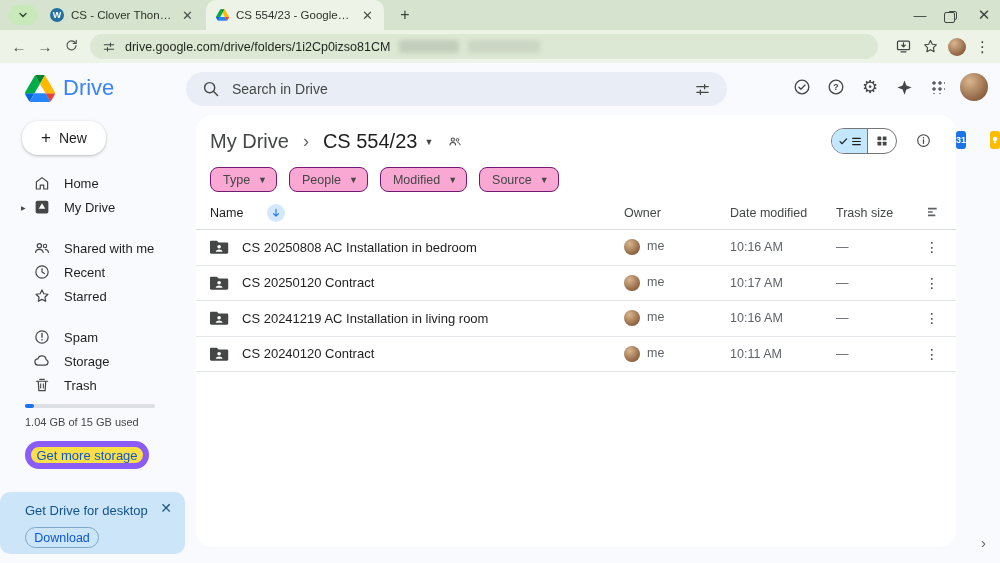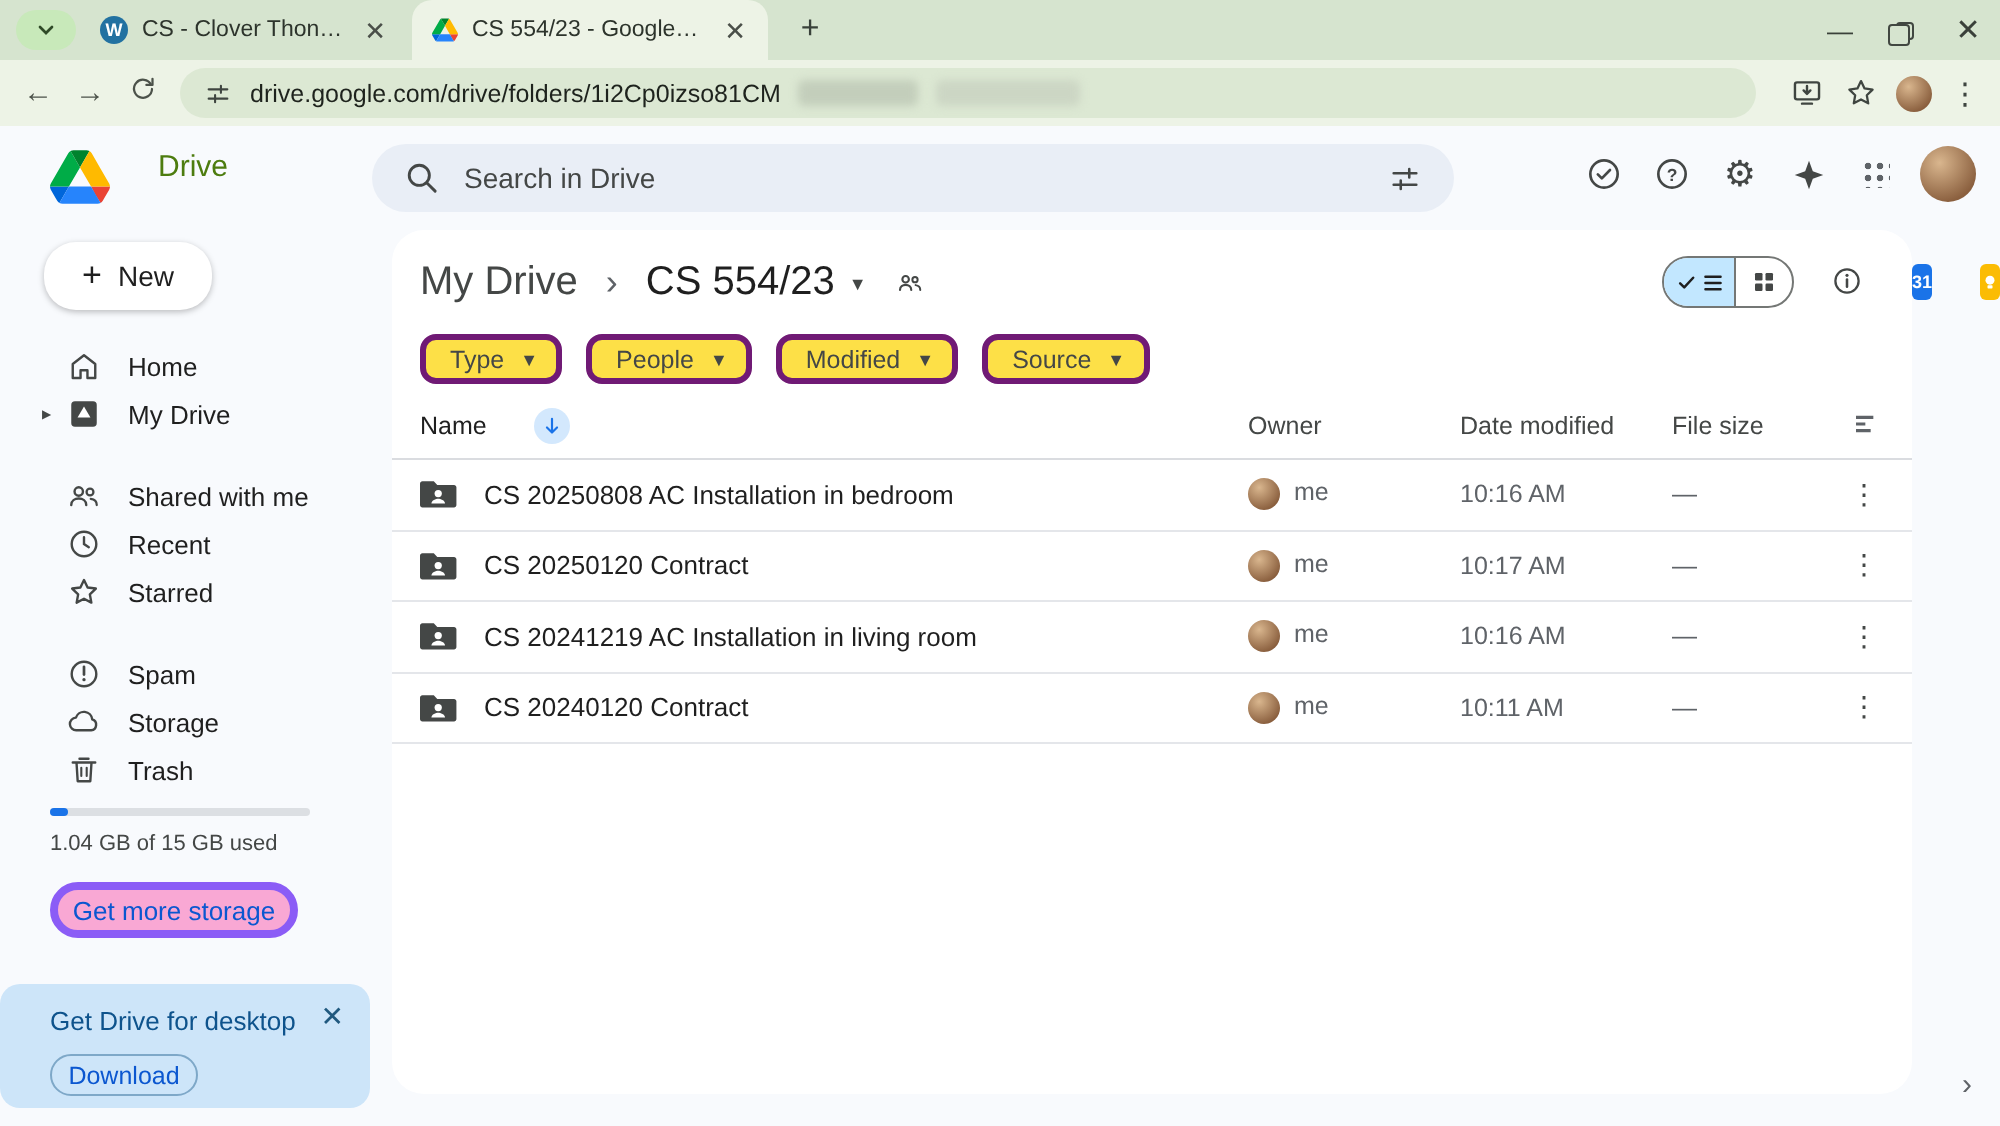--- a/index.html
+++ b/index.html
@@ -28,60 +28,60 @@
   .url-text { font-size:12.5px; color:#1e231d; white-space:nowrap; }
   .redact { height:13px; border-radius:3px; filter:blur(2px); }
   .toolbar-right { position:absolute; right:10px; top:0; height:33px; display:flex; align-items:center; gap:9px; }
   .avatar-sm { width:18px; height:18px; border-radius:50%; background:radial-gradient(circle at 35% 30%, #d9b68e, #8a5f3e 75%); }
 
   
   .app { position:absolute; top:63px; left:0; right:0; bottom:0; background:#f8fafd; }
 
   .drive-header { position:absolute; top:0; left:0; right:0; height:52px; }
   .logo { position:absolute; left:25px; top:12px; }
-  .brand { position:absolute; left:79px; top:12px; font-size:15px; color:#4d7c0f; }
+  .brand { position:absolute; left:63px; top:12px; font-size:22px; color:#3b82f6; }
   .searchbar { position:absolute; left:186px; top:9px; width:541px; height:34px; background:#e9eef6; border-radius:17px; display:flex; align-items:center; padding:0 16px; gap:12px; }
   .searchbar input { border:none; outline:none; background:transparent; font-size:14px; color:#444746; flex:1; font-family:inherit; }
   .searchbar input::placeholder { color:#444746; opacity:1; }
   .header-icons { position:absolute; right:12px; top:10px; display:flex; align-items:center; gap:10px; }
   .hicon { width:24px; height:24px; display:flex; align-items:center; justify-content:center; }
   .gear-glyph { font-size:18px; color:#444746; }
   .apps-grid { width:14px; height:14px; background-image:radial-gradient(#5f6368 1.5px, transparent 1.8px); background-size:6px 6px; background-position:0 0; }
   .avatar-lg { width:28px; height:28px; border-radius:50%; background:radial-gradient(circle at 35% 30%, #d9b68e, #8a5f3e 75%); }
 
   .sidebar { position:absolute; left:0; top:52px; width:196px; bottom:0; }
   .new-btn { margin:6px 0 0 22px; width:84px; height:34px; background:#fff; border-radius:16px; box-shadow:0 1px 3px rgba(0,0,0,.25); display:flex; align-items:center; justify-content:center; gap:8px; font-size:14px; font-weight:500; color:#1f1f1f; }
   .new-plus { font-size:17px; font-weight:400; }
   .nav { margin-top:16px; }
   .nav-item { position:relative; height:24px; display:flex; align-items:center; gap:13px; padding-left:33px; font-size:13px; color:#1f1f1f; }
   .nav-item.gap-top { margin-top:17px; }
   .nav-item .expander { position:absolute; left:21px; font-size:6px; color:#444746; }
   .nav-icon { width:18px; height:18px; min-width:18px; display:flex; align-items:center; justify-content:center; }
   .storage-bar { margin:7px 0 0 25px; width:130px; height:4px; border-radius:2px; background:#dcdfe3; position:relative; }
   .storage-fill { position:absolute; left:0; top:0; height:4px; width:7%; border-radius:2px; background:#1a73e8; }
   .storage-text { margin:8px 0 0 25px; font-size:11px; color:#444746; }
-  .more-storage { margin:13px 0 0 25px; width:124px; height:28px; border:4px solid #8b5cf6; border-radius:14px; display:flex; align-items:center; justify-content:center; font-size:13px; font-weight:500; color:#0b57d0; background:#f9a8d4; }
+  .more-storage { margin:13px 0 0 25px; width:124px; height:28px; border:6px solid #8b5cf6; border-radius:14px; display:flex; align-items:center; justify-content:center; font-size:13px; font-weight:500; color:#0b57d0; background:#fde047; }
 
   .promo { position:absolute; left:0; top:429px; width:185px; height:62px; background:#cde5f9; border-radius:10px; padding:11px 10px 0 25px; }
   .promo-title { font-size:13px; font-weight:500; color:#0e538c; }
   .promo-close { position:absolute; right:13px; top:8px; font-size:14px; color:#20597f; }
   .promo-btn { margin-top:9px; width:74px; height:21px; border:1px solid #7ea8c8; border-radius:11px; display:flex; align-items:center; justify-content:center; font-size:12.5px; font-weight:500; color:#0b57d0; }
 
   .card { position:absolute; left:196px; top:52px; width:760px; height:432px; background:#fff; border-radius:16px; }
   .crumb-row { display:flex; align-items:center; gap:10px; padding:15px 0 0 14px; }
   .crumb-root { font-size:20px; color:#444746; }
   .crumb-sep { font-size:18px; color:#5f6368; padding:0 4px; }
   .crumb-cur { font-size:20px; color:#1f1f1f; display:flex; align-items:center; gap:7px; }
   .caret { font-size:9px; color:#444746; }
   .view-toggle { position:absolute; top:13px; right:59px; width:66px; height:26px; border:1px solid #747775; border-radius:13px; display:flex; overflow:hidden; background:#fff; }
   .seg-list { width:36px; background:#c2e7ff; display:flex; align-items:center; justify-content:center; gap:2px; border-right:1px solid #747775; }
   .seg-grid { flex:1; display:flex; align-items:center; justify-content:center; }
   .info-btn { position:absolute; top:17px; right:24px; }
   .chip-row { display:flex; gap:12px; margin:14px 0 0 14px; }
-  .chip { height:25px; border:3px solid #701a75; border-radius:8px; display:flex; align-items:center; gap:8px; padding:0 9px 0 12px; font-size:12.5px; font-weight:500; color:#444746; background:#fde047; }
+  .chip { height:25px; border:1px solid #701a75; border-radius:8px; display:flex; align-items:center; gap:8px; padding:0 9px 0 12px; font-size:12.5px; font-weight:500; color:#444746; background:#f9a8d4; }
 
   .grid-cols { display:grid; grid-template-columns:1fr 106px 106px 78px 36px; align-items:center; padding-left:14px; padding-right:6px; }
   .thead { height:33px; margin-top:5px; border-bottom:1px solid #dadce0; font-size:12.5px; font-weight:500; color:#444746; }
   .th-name { display:flex; align-items:center; gap:24px; color:#1f1f1f; }
   .sort-circle { width:18px; height:18px; border-radius:50%; background:#d3e8fd; display:flex; align-items:center; justify-content:center; }
   .row { height:35.5px; border-bottom:1px solid #e4e6ea; font-size:12.5px; color:#5f6368; }
   .cell-name { display:flex; align-items:center; gap:13px; font-size:13px; font-weight:500; color:#1f1f1f; }
   .cell-owner { display:flex; align-items:flex-start; gap:7px; }
   .avatar-xs { width:16px; height:16px; border-radius:50%; background:radial-gradient(circle at 35% 30%, #d9b68e, #8a5f3e 75%); }
   .row-menu { text-align:center; font-size:14px; color:#444746; letter-spacing:0; }
@@ -373,21 +373,21 @@
         <span class="th-name">
           <span>Name</span>
           <span class="sort-circle">
             <svg width="12" height="12" viewBox="0 0 20 20">
                 <path d="M10 4v11M5.8 11.2 10 15.4l4.2-4.2" fill="none" stroke="#1a73e8" stroke-width="1.8" stroke-linecap="round" stroke-linejoin="round"></path>
               </svg>
           </span>
         </span>
         <span>Owner</span>
         <span>Date modified</span>
-        <span>File size</span>
+        <span>Trash size</span>
         <span style="text-align:center;">
           <svg width="14" height="12" viewBox="0 0 20 18">
               <path d="M4 4h13M4 9h7M4 14h11" stroke="#5f6368" stroke-width="2.4"></path>
             </svg>
         </span>
       </div>
 
       <div class="grid-cols row">
         <span class="cell-name">
           <svg width="19" height="16" viewBox="0 0 24 20">

